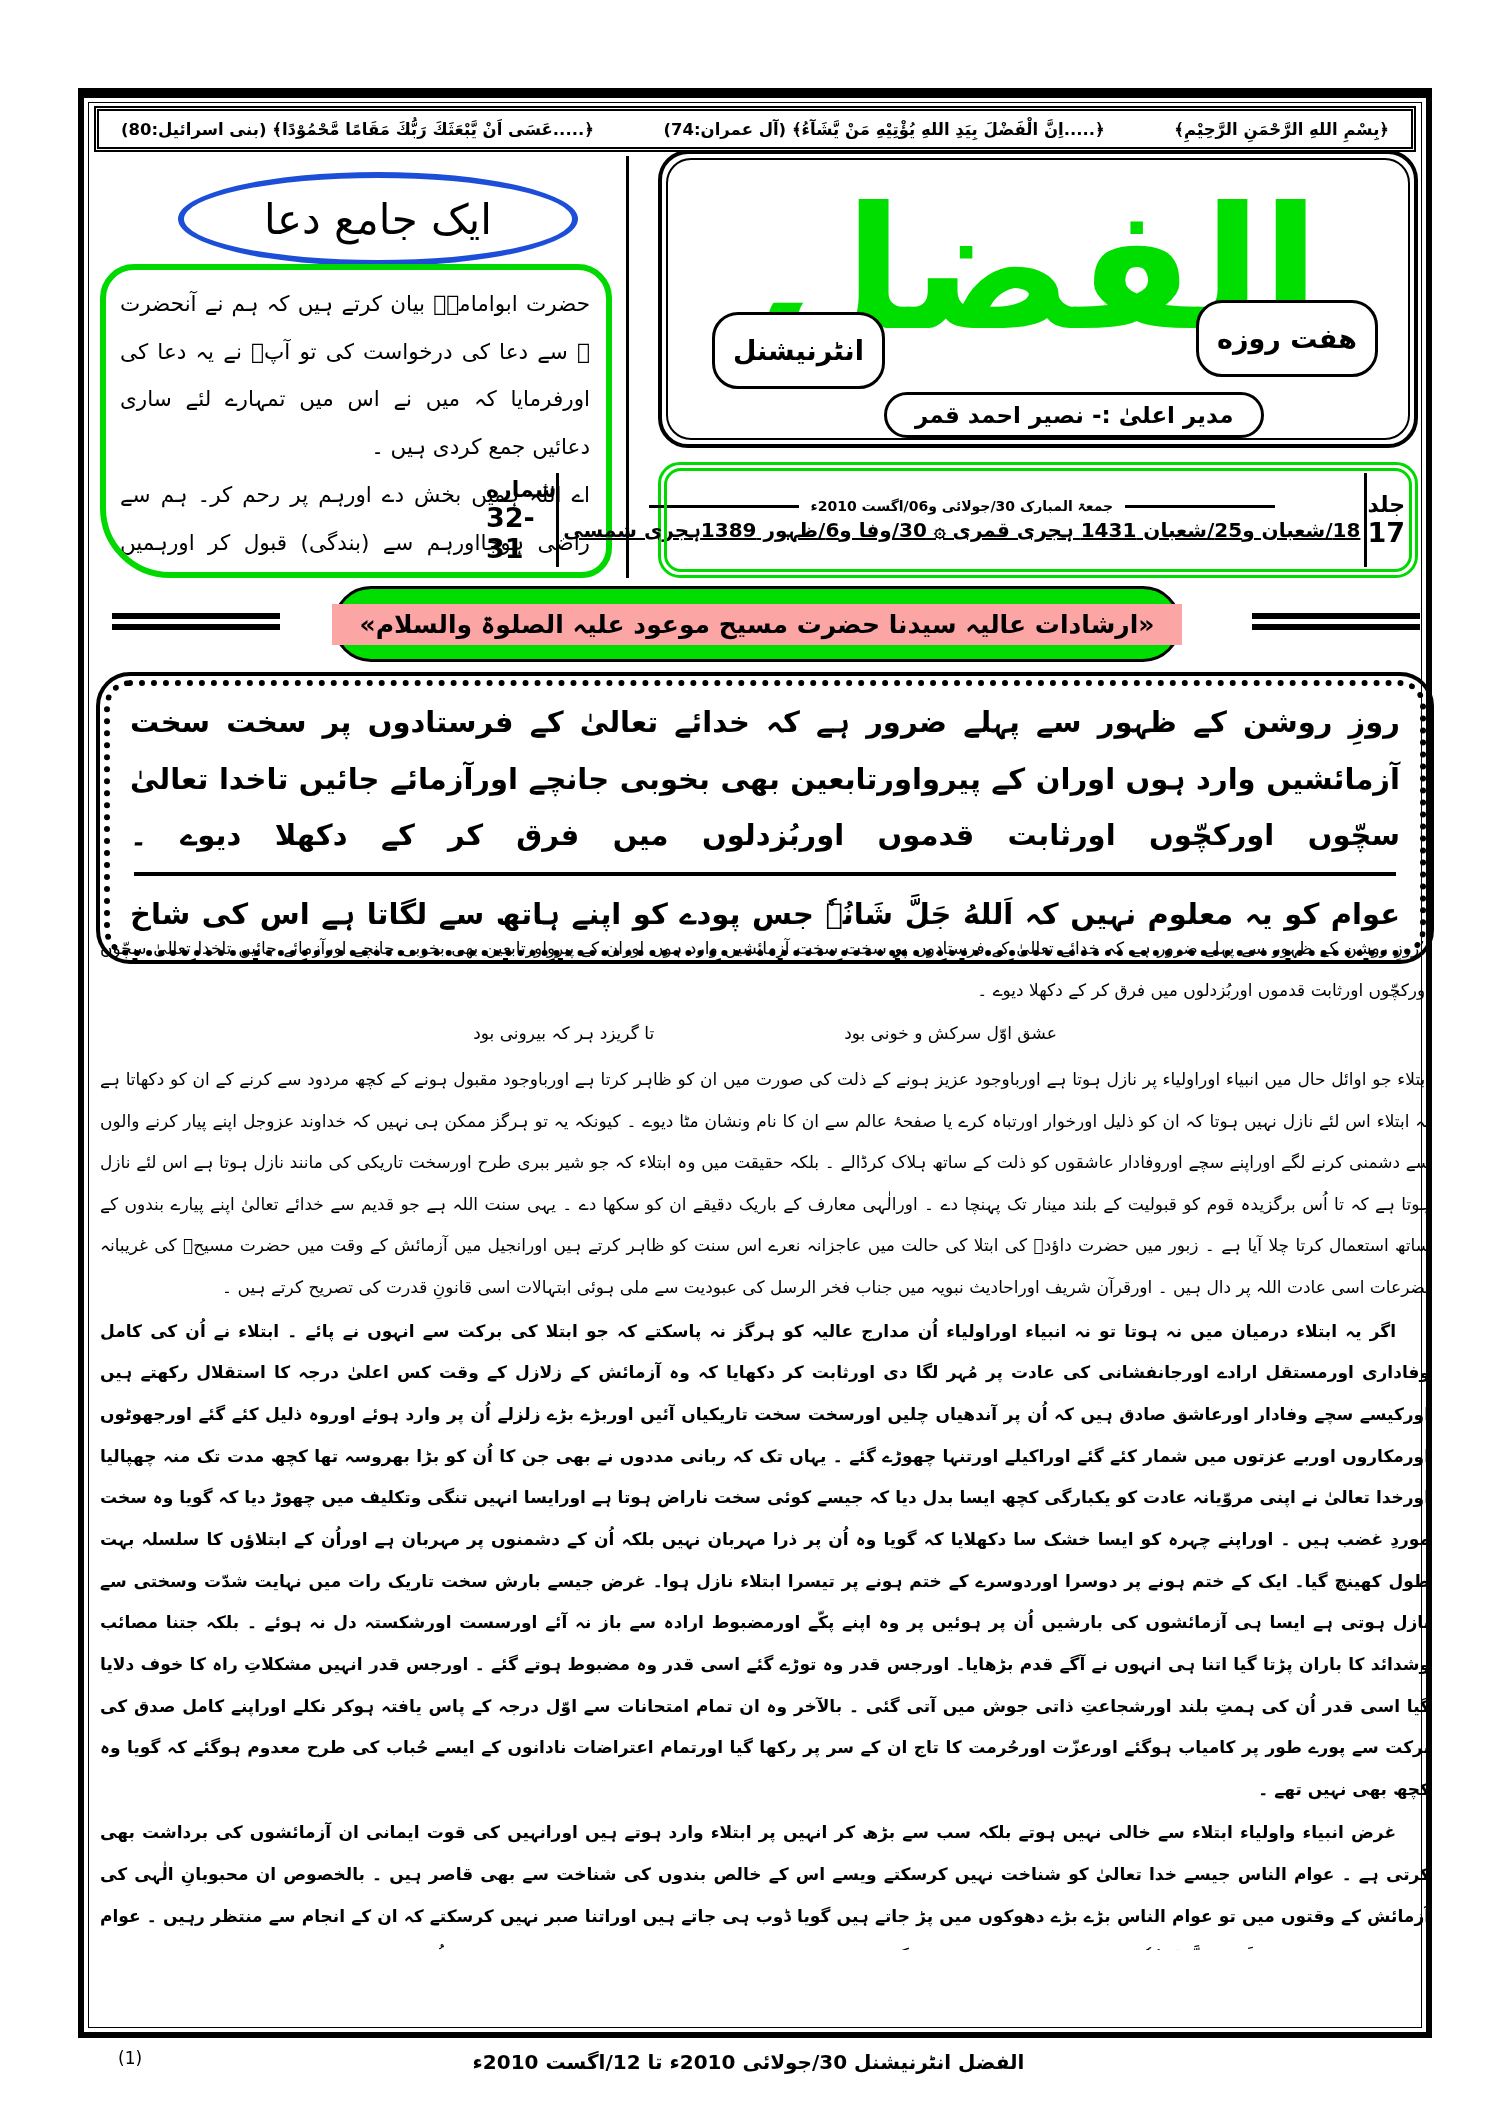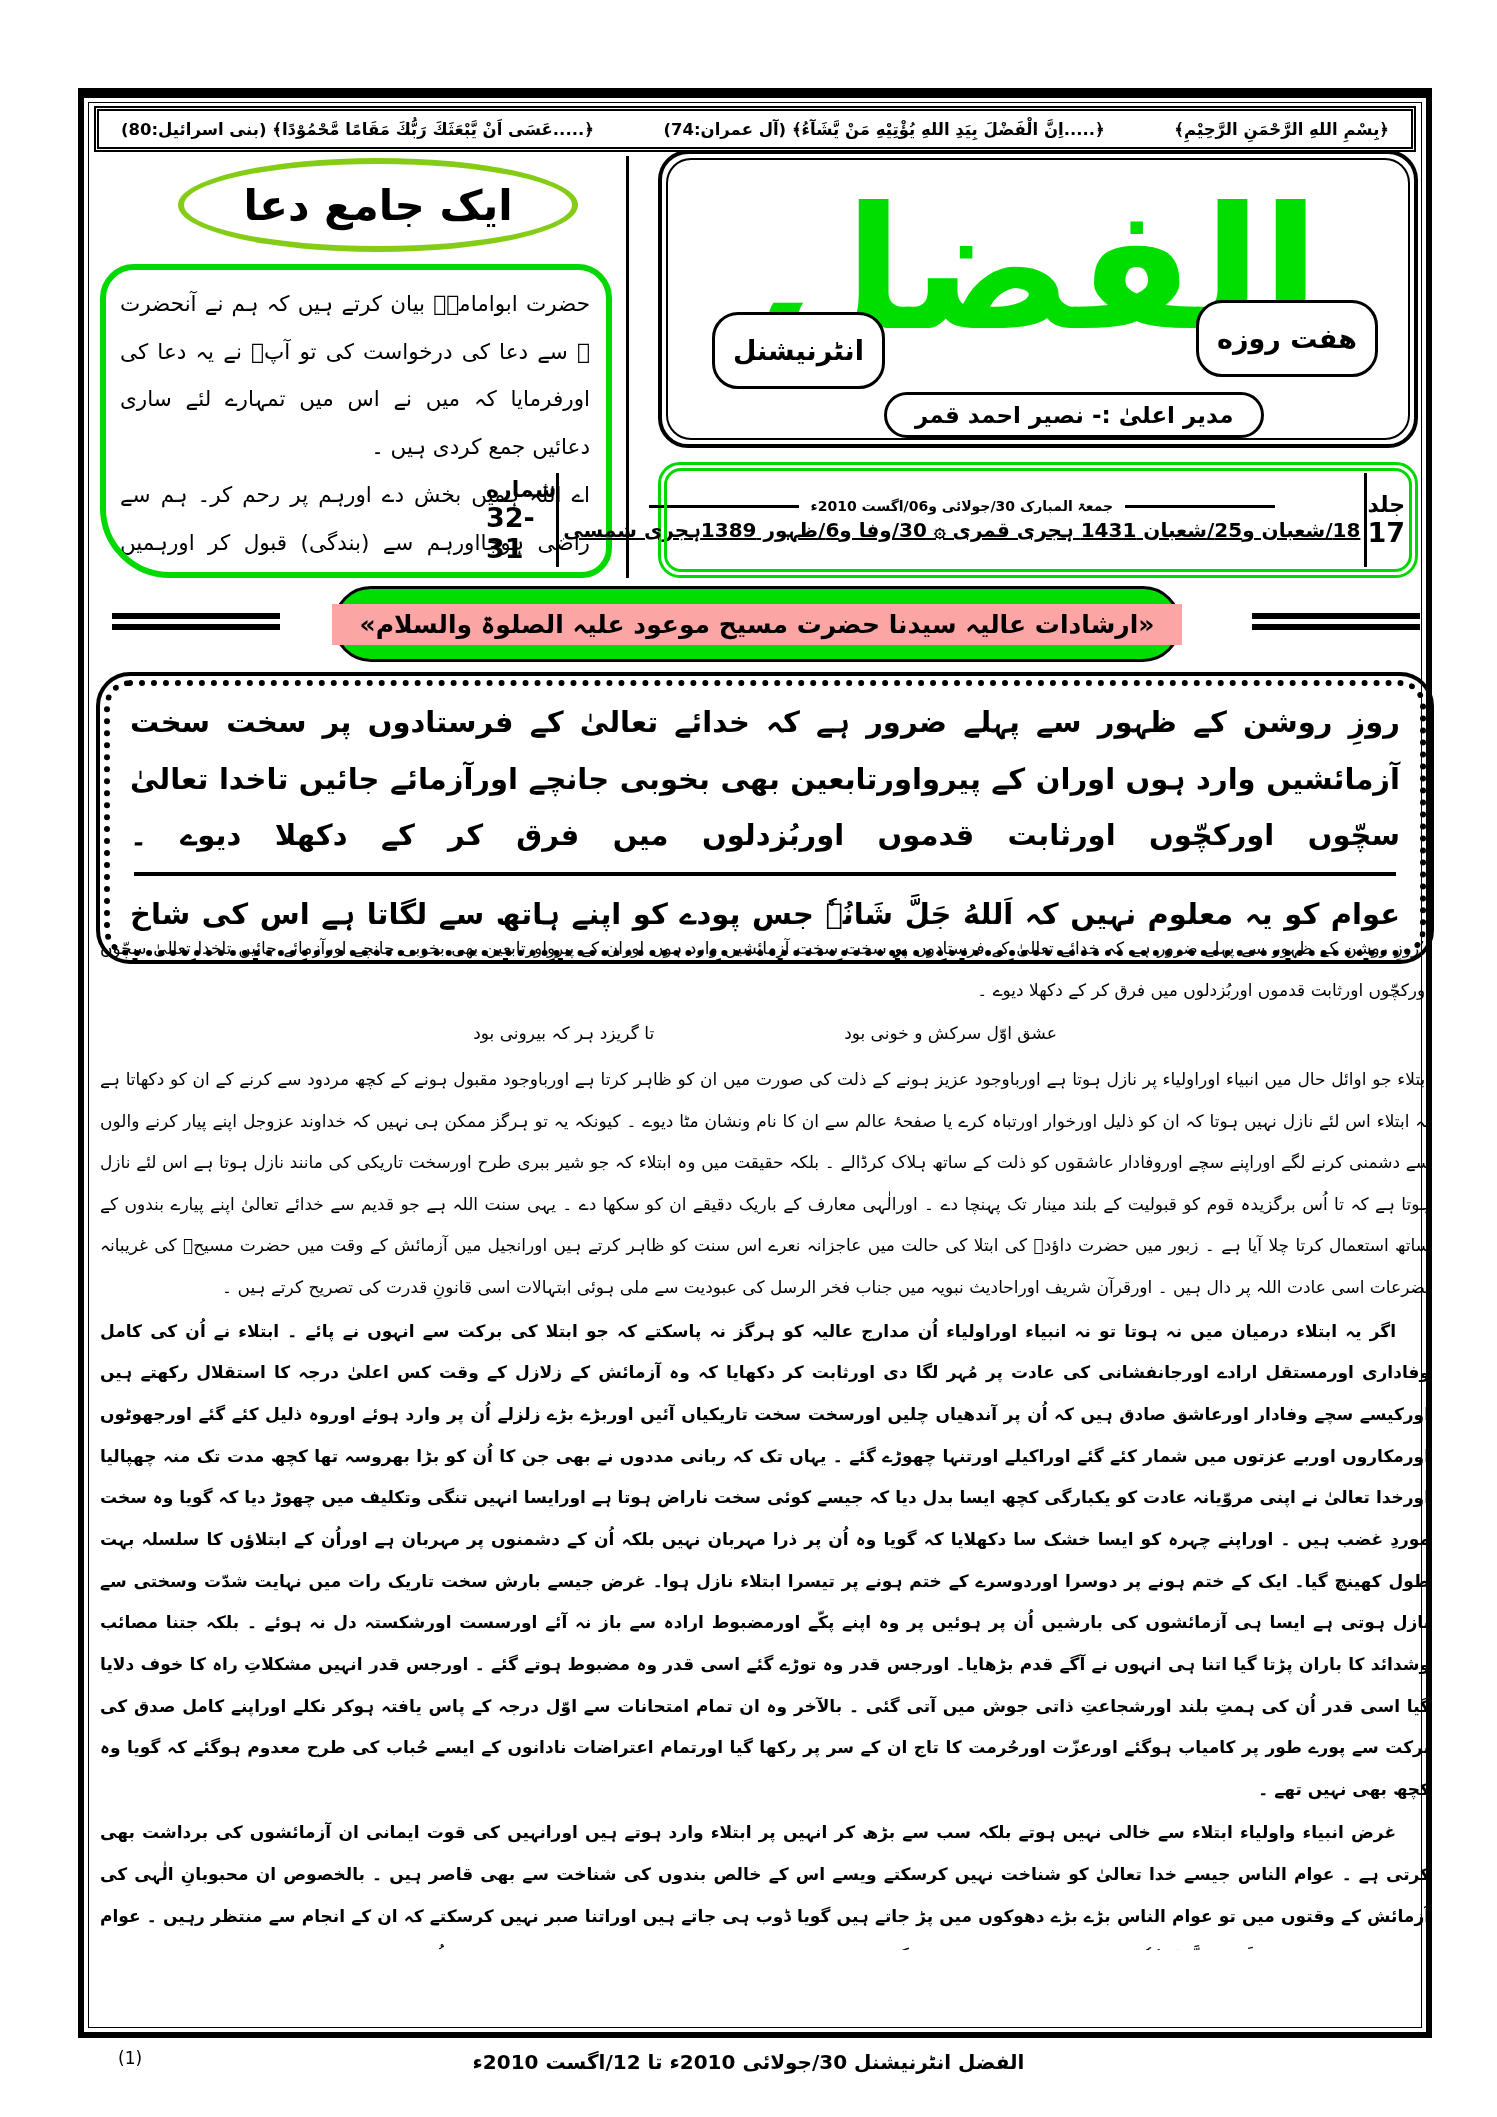--- a/index.html
+++ b/index.html
@@ -14,24 +14,24 @@
 
   
   .top-strip{position:absolute;left:94px;top:106px;width:1322px;height:46px;
              border:5px double #000;display:flex;align-items:center;
              justify-content:space-between;padding:0 22px;
              font-weight:bold;font-size:16.5px;direction:rtl;background:#fff;z-index:2;}
 
   .col-divider{position:absolute;left:626px;top:156px;width:3px;height:422px;background:#000;}
 
   
-  .prayer-oval{position:absolute;left:178px;top:158px;width:400px;height:94px;
-               border:6px solid #84cc16;border-radius:50%;display:flex;
+  .prayer-oval{position:absolute;left:178px;top:172px;width:400px;height:94px;
+               border:6px solid #1d4ed8;border-radius:50%;display:flex;
                align-items:center;justify-content:center;
-               font-size:42px;font-weight:bold;direction:rtl;}
+               font-size:42px;font-weight:normal;direction:rtl;}
   .prayer-box{position:absolute;left:100px;top:264px;width:512px;height:314px;
               border:6px solid #00D900;border-radius:34px 34px 30px 70px;
               padding:10px 16px 8px 14px;font-size:21.5px;line-height:2.22;
               text-align:justify;direction:rtl;overflow:hidden;}
 
   
   .masthead{position:absolute;left:658px;top:150px;width:760px;height:298px;
             border:4px solid #000;border-radius:30px;background:#fff;}
   .masthead::before{content:"";position:absolute;inset:4px;border:2px solid #000;border-radius:25px;}
   .masthead-title{position:absolute;left:658px;top:172px;width:760px;text-align:center;

